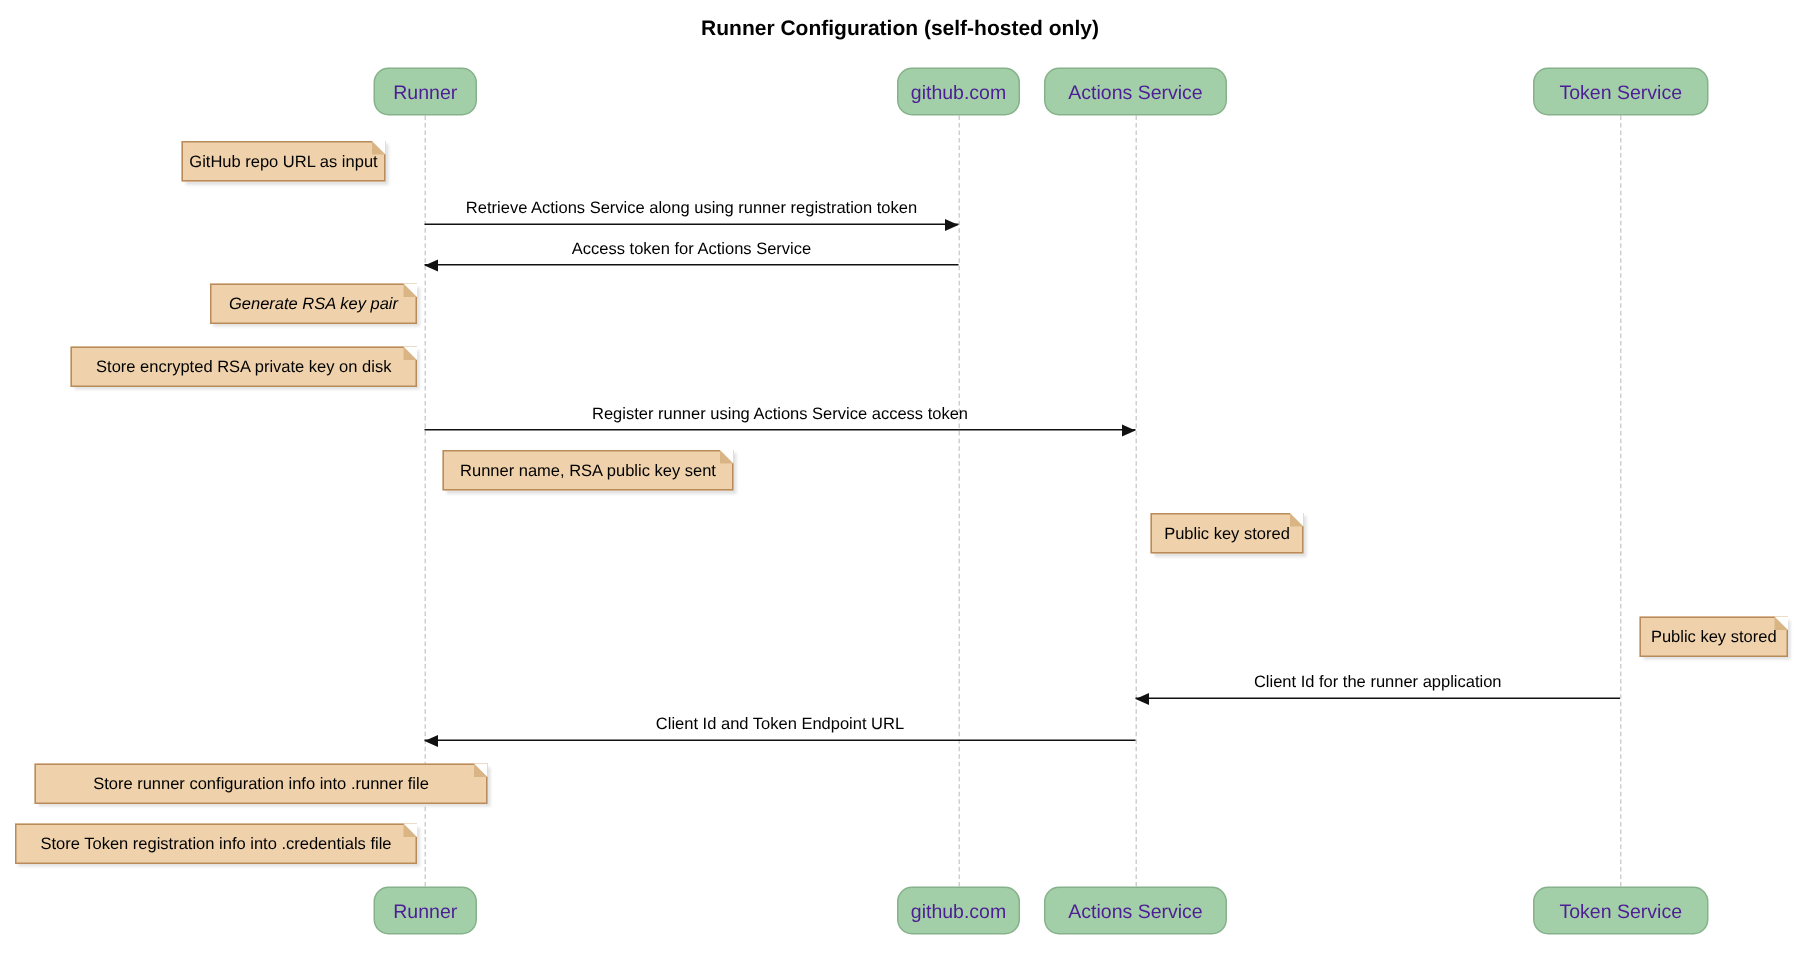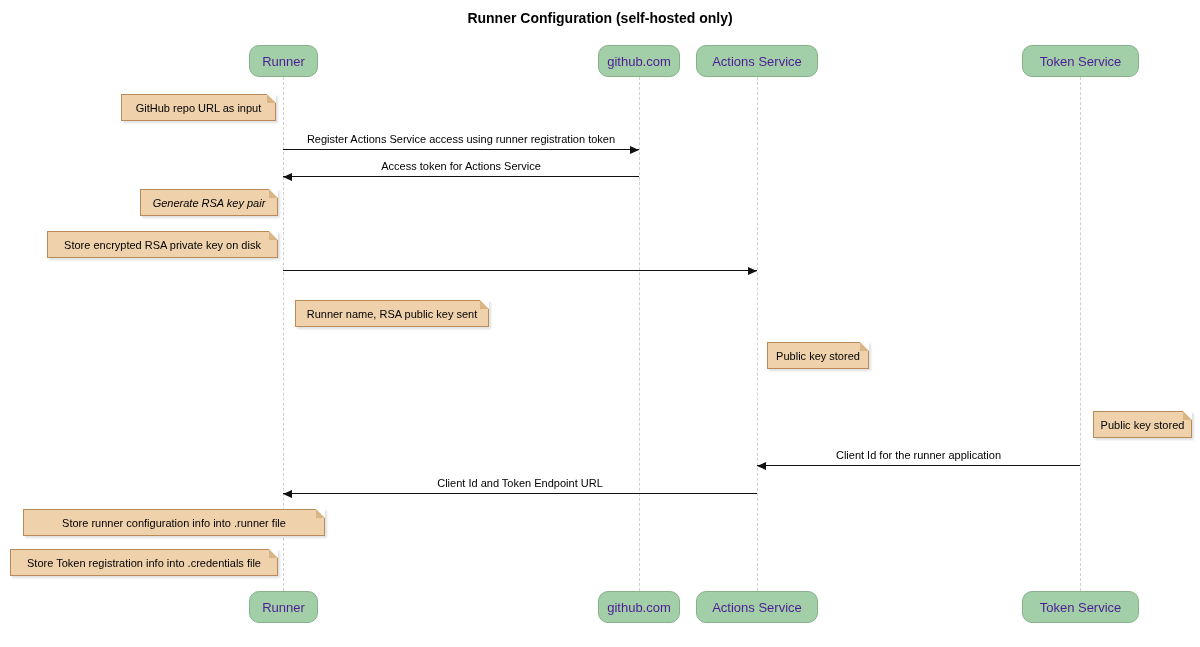--- a/index.html
+++ b/index.html
@@ -59,44 +59,45 @@
   <div class="actor" style="left:249px;top:45px;width:69px;">Runner</div>
   <div class="actor" style="left:598px;top:45px;width:82px;">github.com</div>
   <div class="actor" style="left:696px;top:45px;width:122px;">Actions Service</div>
   <div class="actor" style="left:1022px;top:45px;width:117px;">Token Service</div>
 
   <div class="actor" style="left:249px;top:591px;width:69px;">Runner</div>
   <div class="actor" style="left:598px;top:591px;width:82px;">github.com</div>
   <div class="actor" style="left:696px;top:591px;width:122px;">Actions Service</div>
   <div class="actor" style="left:1022px;top:591px;width:117px;">Token Service</div>
 
-  <div class="note" style="left:121px;top:94px;width:155px;">GitHub repo URL as input</div>
+  <div class="note" style="left:121px;top:94px;width:136px;">GitHub repo URL as input</div>
   <div class="note" style="left:140px;top:189px;width:138px;font-style:italic;">Generate RSA key pair</div>
   <div class="note" style="left:295px;top:300px;width:194px;">Runner name, RSA public key sent</div>
   <div class="note" style="left:47px;top:231px;width:231px;">Store encrypted RSA private key on disk</div>
   <div class="note" style="left:767px;top:342px;width:102px;">Public key stored</div>
   <div class="note" style="left:1093px;top:411px;width:99px;">Public key stored</div>
   <div class="note" style="left:23px;top:509px;width:302px;">Store runner configuration info into .runner file</div>
   <div class="note" style="left:10px;top:549px;width:268px;">Store Token registration info into .credentials file</div>
 
   <div class="msg" style="left:283px;top:133px;width:356px;">
-    <div class="msg-label">Register Actions Service access using runner registration token</div>
+    <div class="msg-label">Retrieve Actions Service along using runner registration token</div>
     <div class="msg-line">
         <span class="arrowhead right"></span>
       </div>
   </div>
 
   <div class="msg" style="left:283px;top:160px;width:356px;">
     <div class="msg-label">Access token for Actions Service</div>
     <div class="msg-line">
         <span class="arrowhead left"></span>
       </div>
   </div>
 
   <div class="msg" style="left:283px;top:270px;width:474px;">
+    <div class="msg-label">Register runner using Actions Service access token</div>
     <div class="msg-line">
         <span class="arrowhead right"></span>
       </div>
   </div>
 
 
   <div class="msg" style="left:757px;top:449px;width:323px;">
     <div class="msg-label">Client Id for the runner application</div>
     <div class="msg-line">
         <span class="arrowhead left"></span>

